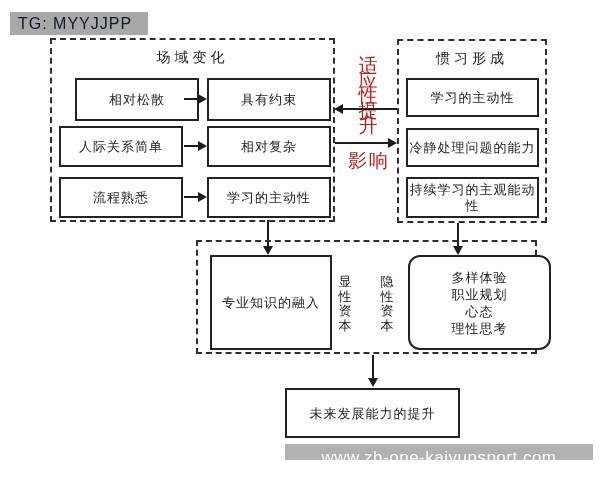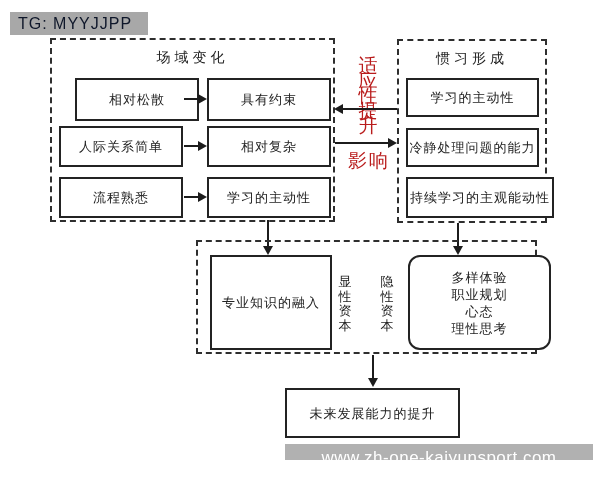--- a/index.html
+++ b/index.html
@@ -75,21 +75,21 @@
 <div class="abs arr arr-right" style="left:198px;top:141px;"></div>
 <div class="abs hline" style="left:184px;top:196px;width:16px;"></div>
 <div class="abs arr arr-right" style="left:198px;top:192px;"></div>
 
 <div class="abs group" style="left:397px;top:39px;width:150px;height:184px;">
   <div class="abs group-title">惯习形成</div>
 </div>
 
 <div class="abs fbox" style="left:406px;top:78px;width:133px;height:39px;">学习的主动性</div>
 <div class="abs fbox" style="left:406px;top:128px;width:133px;height:39px;">冷静处理问题的能力</div>
-<div class="abs fbox" style="left:406px;top:177px;width:148px;height:41px;">持续学习的主观能动性</div>
+<div class="abs fbox" style="left:406px;top:177px;width:133px;height:41px;">持续学习的主观能动性</div>
 
 <div class="abs mid-label" style="left:351px;top:58px;width:36px;">适应性提升</div>
 <div class="abs hline" style="left:342px;top:108px;width:55px;"></div>
 <div class="abs arr arr-left" style="left:334px;top:104px;"></div>
 
 <div class="abs hline" style="left:335px;top:142px;width:55px;"></div>
 <div class="abs arr arr-right" style="left:388px;top:138px;"></div>
 <div class="abs mid-label" style="left:348px;top:153px;width:42px;">影响</div>
 
 <div class="abs vline" style="left:267px;top:220px;height:28px;"></div>

